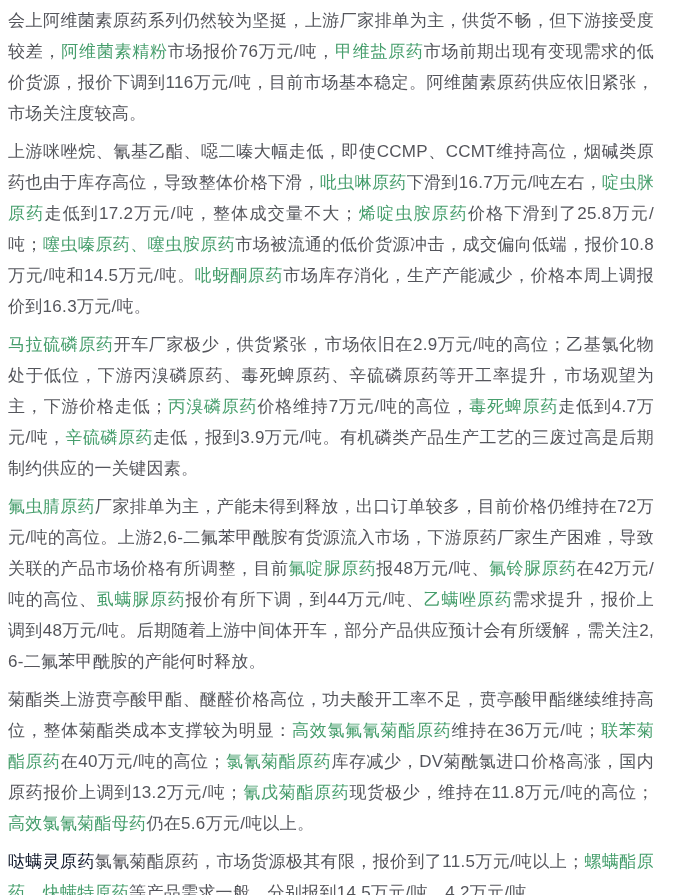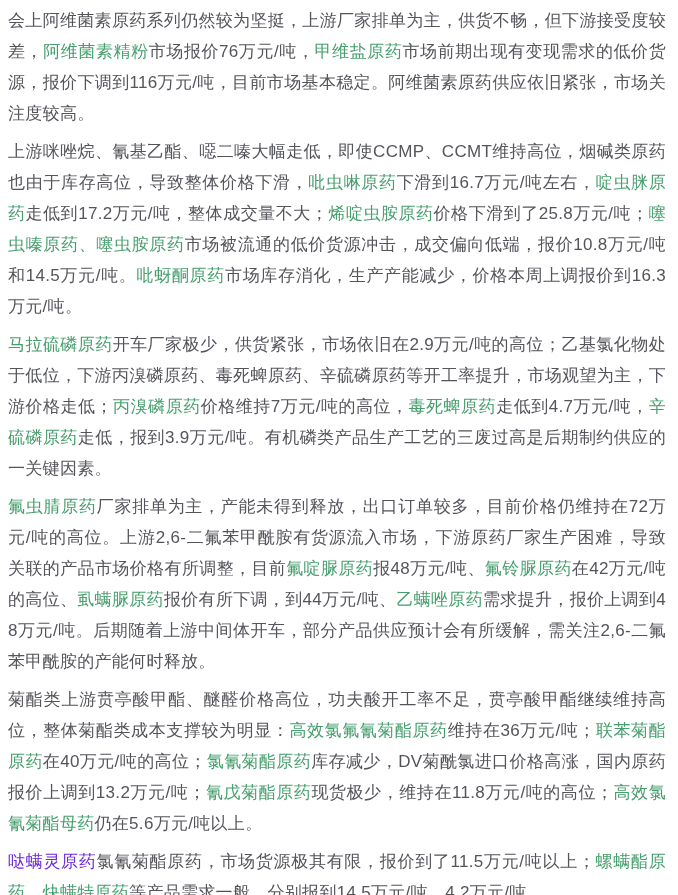--- a/index.html
+++ b/index.html
@@ -12,21 +12,21 @@
     height: 895px;
     overflow: hidden;
     font-family: "Liberation Sans", sans-serif;
   }
   .article {
     box-sizing: border-box;
     width: 678px;
     padding: 5px 8px 0 8px;
   }
   .para {
-    margin: 0 4px 7px 0;
+    margin: 0 16px 7px 0;
     font-size: 17px;
     line-height: 31px;
     letter-spacing: 0.3px;
     color: #54555b;
     text-align: justify;
     text-justify: inter-ideograph;
     word-break: break-all;
   }
   .product-link {
     color: #469e6c;
@@ -36,14 +36,14 @@
 </style>
 </head>
 <body>
 
 <div class="article" style="background: rgb(255, 255, 255);">
     <p class="para"><span style="color: rgb(84, 85, 91);">会上阿维菌素原药系列仍然较为坚挺，上游厂家排单为主，供货不畅，但下游接受度较差，</span><span class="product-link" style="color: rgb(70, 158, 108);">阿维菌素精粉</span><span style="color: rgb(84, 85, 91);">市场报价76万元/吨，</span><span class="product-link" style="color: rgb(70, 158, 108);">甲维盐原药</span><span style="color: rgb(84, 85, 91);">市场前期出现有变现需求的低价货源，报价下调到116万元/吨，目前市场基本稳定。阿维菌素原药供应依旧紧张，市场关注度较高。</span></p>
     <p class="para"><span style="color: rgb(84, 85, 91);">上游咪唑烷、氰基乙酯、噁二嗪大幅走低，即使CCMP、CCMT维持高位，烟碱类原药也由于库存高位，导致整体价格下滑，</span><span class="product-link" style="color: rgb(70, 158, 108);">吡虫啉原药</span><span style="color: rgb(84, 85, 91);">下滑到16.7万元/吨左右，</span><span class="product-link" style="color: rgb(70, 158, 108);">啶虫脒原药</span><span style="color: rgb(84, 85, 91);">走低到17.2万元/吨，整体成交量不大；</span><span class="product-link" style="color: rgb(70, 158, 108);">烯啶虫胺原药</span><span style="color: rgb(84, 85, 91);">价格下滑到了25.8万元/吨；</span><span class="product-link" style="color: rgb(70, 158, 108);">噻虫嗪原药、噻虫胺原药</span><span style="color: rgb(84, 85, 91);">市场被流通的低价货源冲击，成交偏向低端，报价10.8万元/吨和14.5万元/吨。</span><span class="product-link" style="color: rgb(70, 158, 108);">吡蚜酮原药</span><span style="color: rgb(84, 85, 91);">市场库存消化，生产产能减少，价格本周上调报价到16.3万元/吨。</span></p>
     <p class="para"><span class="product-link" style="color: rgb(70, 158, 108);">马拉硫磷原药</span><span style="color: rgb(84, 85, 91);">开车厂家极少，供货紧张，市场依旧在2.9万元/吨的高位；乙基氯化物处于低位，下游丙溴磷原药、毒死蜱原药、辛硫磷原药等开工率提升，市场观望为主，下游价格走低；</span><span class="product-link" style="color: rgb(70, 158, 108);">丙溴磷原药</span><span style="color: rgb(84, 85, 91);">价格维持7万元/吨的高位，</span><span class="product-link" style="color: rgb(70, 158, 108);">毒死蜱原药</span><span style="color: rgb(84, 85, 91);">走低到4.7万元/吨，</span><span class="product-link" style="color: rgb(70, 158, 108);">辛硫磷原药</span><span style="color: rgb(84, 85, 91);">走低，报到3.9万元/吨。有机磷类产品生产工艺的三废过高是后期制约供应的一关键因素。</span></p>
     <p class="para"><span class="product-link" style="color: rgb(70, 158, 108);">氟虫腈原药</span><span style="color: rgb(84, 85, 91);">厂家排单为主，产能未得到释放，出口订单较多，目前价格仍维持在72万元/吨的高位。上游2,6-二氟苯甲酰胺有货源流入市场，下游原药厂家生产困难，导致关联的产品市场价格有所调整，目前</span><span class="product-link" style="color: rgb(70, 158, 108);">氟啶脲原药</span><span style="color: rgb(84, 85, 91);">报48万元/吨、</span><span class="product-link" style="color: rgb(70, 158, 108);">氟铃脲原药</span><span style="color: rgb(84, 85, 91);">在42万元/吨的高位、</span><span class="product-link" style="color: rgb(70, 158, 108);">虱螨脲原药</span><span style="color: rgb(84, 85, 91);">报价有所下调，到44万元/吨、</span><span class="product-link" style="color: rgb(70, 158, 108);">乙螨唑原药</span><span style="color: rgb(84, 85, 91);">需求提升，报价上调到48万元/吨。后期随着上游中间体开车，部分产品供应预计会有所缓解，需关注2,6-二氟苯甲酰胺的产能何时释放。</span></p>
     <p class="para"><span style="color: rgb(84, 85, 91);">菊酯类上游贲亭酸甲酯、醚醛价格高位，功夫酸开工率不足，贲亭酸甲酯继续维持高位，整体菊酯类成本支撑较为明显：</span><span class="product-link" style="color: rgb(70, 158, 108);">高效氯氟氰菊酯原药</span><span style="color: rgb(84, 85, 91);">维持在36万元/吨；</span><span class="product-link" style="color: rgb(70, 158, 108);">联苯菊酯原药</span><span style="color: rgb(84, 85, 91);">在40万元/吨的高位；</span><span class="product-link" style="color: rgb(70, 158, 108);">氯氰菊酯原药</span><span style="color: rgb(84, 85, 91);">库存减少，DV菊酰氯进口价格高涨，国内原药报价上调到13.2万元/吨；</span><span class="product-link" style="color: rgb(70, 158, 108);">氰戊菊酯原药</span><span style="color: rgb(84, 85, 91);">现货极少，维持在11.8万元/吨的高位；</span><span class="product-link" style="color: rgb(70, 158, 108);">高效氯氰菊酯母药</span><span style="color: rgb(84, 85, 91);">仍在5.6万元/吨以上。</span></p>
-    <p class="para"><span class="product-link" style="color: #6d28d9;">哒螨灵原药</span><span style="color: rgb(84, 85, 91);">氯氰菊酯原药，市场货源极其有限，报价到了11.5万元/吨以上；</span><span class="product-link" style="color: rgb(70, 158, 108);">螺螨酯原药、炔螨特原药</span><span style="color: rgb(84, 85, 91);">等产品需求一般，分别报到14.5万元/吨、4.2万元/吨。</span></p>
+    <p class="para"><span class="product-link" style="color: #0f172a;">哒螨灵原药</span><span style="color: rgb(84, 85, 91);">氯氰菊酯原药，市场货源极其有限，报价到了11.5万元/吨以上；</span><span class="product-link" style="color: rgb(70, 158, 108);">螺螨酯原药、炔螨特原药</span><span style="color: rgb(84, 85, 91);">等产品需求一般，分别报到14.5万元/吨、4.2万元/吨。</span></p>
   </div>
 
 </body></html>

